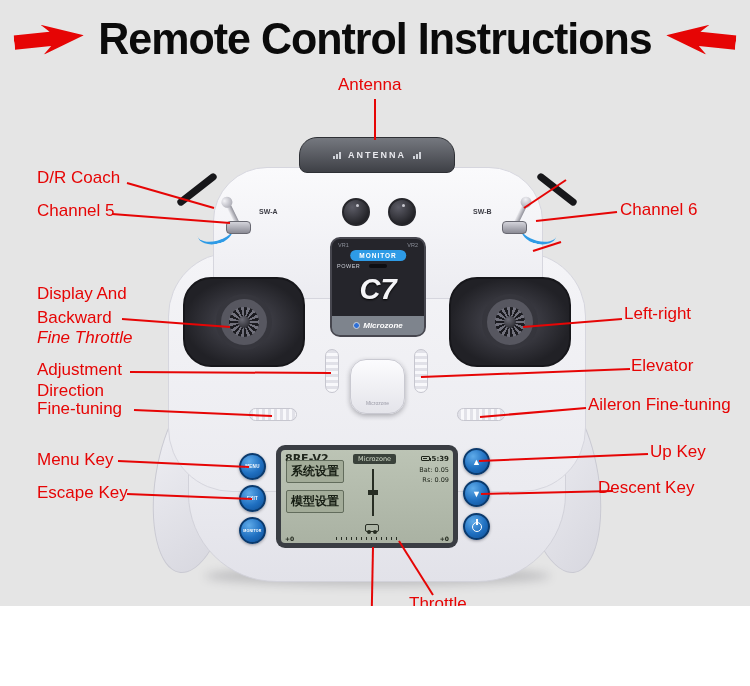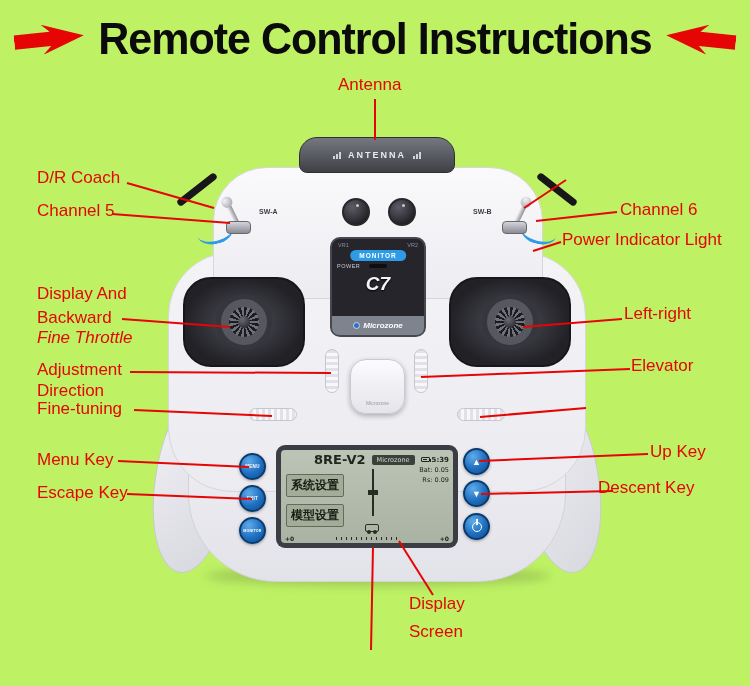--- a/index.html
+++ b/index.html
@@ -1,18 +1,18 @@
 <!DOCTYPE html>
 <html><head>
 <meta charset="utf-8">
 <style>
   * { margin:0; padding:0; box-sizing:border-box; }
   html,body { background:#fff; }
   .canvas {
-    position:relative; width:750px; height:686px; background:#bef264;
+    position:relative; width:750px; height:606px; background:#e5e5e5;
     overflow:hidden; font-family:"Liberation Sans", sans-serif;
   }
 
   
   .title-row {
     position:absolute; top:14px; left:0; width:750px;
     display:flex; align-items:center; justify-content:center; gap:14px; z-index:22;
   }
   .title-row h1 {
     font-size:43px; font-weight:bold; color:#0b0b0b; letter-spacing:-1px;
@@ -120,21 +120,21 @@
   .module .pwr-txt{ position:absolute; top:24px; left:5px; font-size:5.5px; color:#c9ccd4; letter-spacing:.5px; }
   .monitor-pill{
     position:absolute; top:11px; left:50%; transform:translateX(-50%);
     background:#2e9be6; color:#fff; font-size:6.5px; font-weight:bold; letter-spacing:1px;
     padding:2px 9px; border-radius:7px; white-space:nowrap;
   }
   .mode-dash{ position:absolute; top:25px; left:50%; transform:translateX(-50%);
     width:18px; height:4px; border-radius:2px; background:#0e0e12; }
   .model-name{
     position:absolute; top:34px; left:0; width:100%; text-align:center;
-    font-size:19px; font-weight:bold; font-style:italic; color:#f4f4f7;
+    font-size:29px; font-weight:bold; font-style:italic; color:#f4f4f7;
     text-shadow:0 1px 2px #000;
   }
   .module-bottom{
     position:absolute; bottom:0; left:0; right:0; height:19px;
     background:#7e848d; border-radius:0 0 7px 7px;
     display:flex; align-items:center; justify-content:center; gap:3px;
   }
   .brand-dot{ width:7px; height:7px; border-radius:50%; background:#2e6fd6; border:1px solid #d0d4da; }
   .module-bottom .brand-txt{ color:#fff; font-size:8px; font-weight:bold; font-style:italic; }
 
@@ -183,28 +183,28 @@
   .lcd{
     left:276px; top:445px; width:182px; height:103px; border-radius:9px;
     background:#3a3d43; padding:5px;
   }
   .lcd-screen{
     position:relative; width:100%; height:100%; border-radius:4px;
     background:linear-gradient(180deg,#bcc4b5,#aab2a3); color:#20261c;
     font-family:"DejaVu Sans", sans-serif; overflow:hidden;
   }
   .lcd-head{ display:flex; align-items:center; justify-content:space-between; padding:2px 4px 0 4px; }
-  .lcd-model{ font-size:13px; font-weight:bold;margin-left:29px; }
+  .lcd-model{ font-size:11px; font-weight:bold; }
   .lcd-brand{ background:#39413a; color:#d2dbc9; font-size:6.5px; padding:1px 5px; border-radius:2px; }
   .lcd-time{ display:flex; align-items:center; font-size:7px; font-weight:bold; }
   .batt{ width:9px; height:5px; border:1px solid #20261c; border-radius:1px; position:relative; margin-right:2px; }
   .batt::before{ content:""; position:absolute; left:1px; top:1px; bottom:1px; width:4px; background:#20261c; }
   .batt::after{ content:""; position:absolute; right:-2px; top:1px; width:1px; height:3px; background:#20261c; }
   .lcd-right{ position:absolute; right:4px; top:15px; text-align:right; font-size:6.5px; line-height:1.6; }
-  .lcd-menu{ position:absolute; left:5px; top:24px; display:flex; flex-direction:column; gap:7px; }
+  .lcd-menu{ position:absolute; left:5px; top:10px; display:flex; flex-direction:column; gap:7px; }
   .lcd-menu .item{
     font-size:12px; font-weight:bold; color:#161d13; padding:2px 4px;
     border:1px solid #626c5c; background:#a3ac99; border-radius:2px; white-space:nowrap;
   }
   .gauge{ position:absolute; left:87px; top:19px; width:10px; height:47px;
     background:linear-gradient(#272d23,#272d23) center/2px 100% no-repeat; }
   .gauge::after{ content:""; position:absolute; left:0; top:21px; width:10px; height:5px; background:#272d23; }
   .veh{ position:absolute; bottom:11px; left:84px; width:14px; height:8px;
     border:1px solid #272d23; border-radius:2px; }
   .veh::before,.veh::after{ content:""; position:absolute; bottom:-3px; width:4px; height:4px;
@@ -376,29 +376,29 @@
     <line x1="127" y1="494" x2="252" y2="499"></line>
     <line x1="613" y1="491" x2="481" y2="494"></line>
     <line x1="433" y1="595" x2="399" y2="541"></line>
     <line x1="371" y1="650" x2="373" y2="547"></line>
   </svg>
 
   <div class="callout" style="left:338px; top:75px;">Antenna</div>
   <div class="callout" style="left:37px;  top:168px;">D/R Coach</div>
   <div class="callout" style="left:37px;  top:201px;">Channel 5</div>
   <div class="callout" style="left:620px; top:200px;">Channel 6</div>
-  <div class="callout" style="left:562px; top:230px;">Power Indicator Light</div>
   <div class="callout" style="left:37px;  top:284px;">Display And</div>
   <div class="callout" style="left:37px;  top:308px;">Backward</div>
   <div class="callout" style="left:624px; top:304px;">Left-right</div>
   <div class="callout" style="left:37px;  top:328px;font-style:italic;">Fine Throttle</div>
   <div class="callout" style="left:37px;  top:360px;">Adjustment</div>
   <div class="callout" style="left:631px; top:356px;">Elevator</div>
   <div class="callout" style="left:37px;  top:381px;">Direction</div>
   <div class="callout" style="left:37px;  top:399px;">Fine-tuning</div>
+  <div class="callout" style="left:588px; top:395px;">Aileron Fine-tuning</div>
   <div class="callout" style="left:37px;  top:450px;">Menu Key</div>
   <div class="callout" style="left:650px; top:442px;">Up Key</div>
   <div class="callout" style="left:37px;  top:483px;">Escape Key</div>
   <div class="callout" style="left:598px; top:478px;">Descent Key</div>
-  <div class="callout" style="left:409px; top:594px;">Display</div>
+  <div class="callout" style="left:409px; top:594px;">Throttle</div>
   <div class="callout" style="left:409px; top:622px;">Screen</div>
 
 </div>
 
 </body></html>

